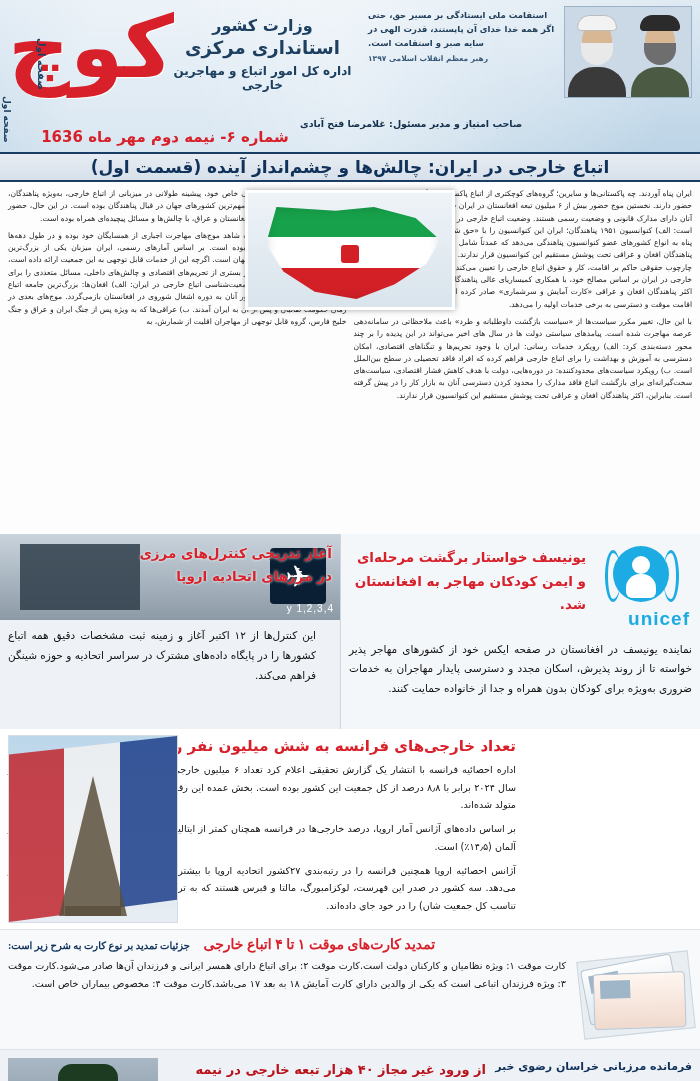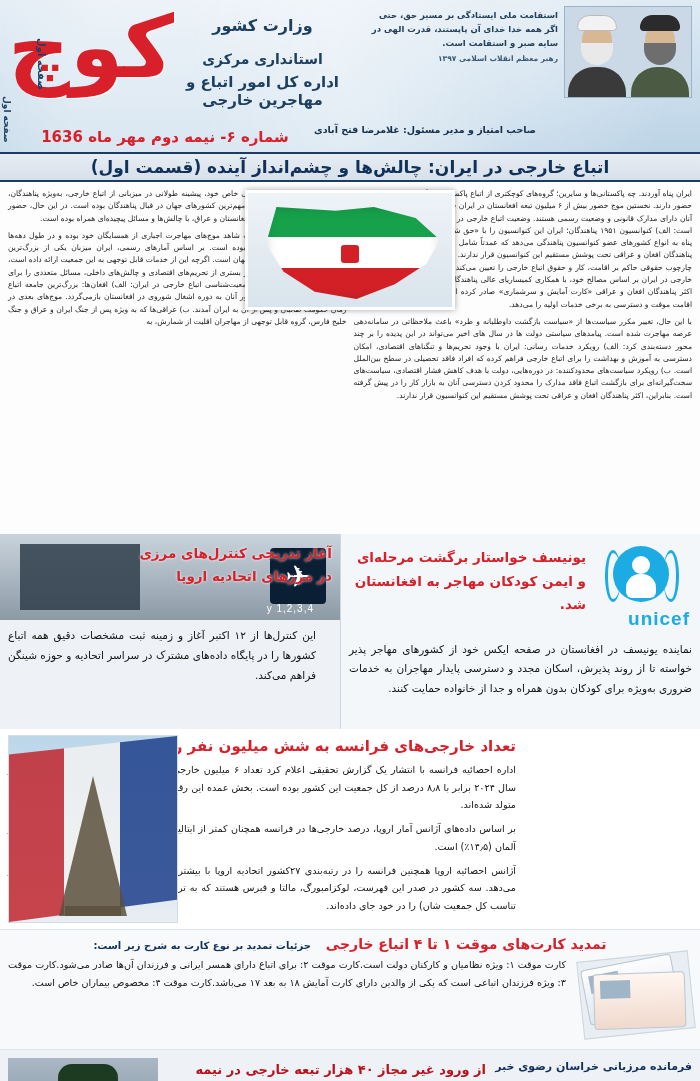--- a/index.html
+++ b/index.html
@@ -49,50 +49,50 @@
   .leader.one .beard { background:#6e6e6e; }
   .leader .body {
     position:absolute; left:50%; bottom:0; transform:translateX(-50%);
     width:58px; height:30px; border-radius:26px 26px 0 0;
   }
   .leader.one .body { background:#4a5a43; }
   .leader.two .body { background:#3a3a3a; }
 
   .quote-block {
     position:absolute; top:8px; right:142px; width:190px;
-    font-size:8.5px; line-height:1.65; color:#23405c; text-align:right;
+    font-size:8.5px; line-height:1.65; color:#23405c; text-align:left;
     font-weight:bold;
   }
   .quote-sign { margin-top:3px; font-size:7.5px; color:#395a78; }
 
   .ministry {
     position:absolute; top:16px; right:345px; width:185px;
     text-align:center; color:#1d3f60;
   }
   .ministry div { font-weight:bold; }
   .m1 { font-size:16px; letter-spacing:1px; }
-  .m2 { font-size:14px; margin-top:16px; letter-spacing:1px; }
-  .m3 { font-size:15px; margin-top:6px; }
+  .m2 { font-size:18px; margin-top:2px; letter-spacing:1px; }
+  .m3 { font-size:12px; margin-top:6px; }
 
   .logo-wrap {
     position:absolute; top:4px; left:34px; width:140px; height:120px;
   }
   .logo-kooch {
     font-size:86px; color:#d8202a; font-weight:bold; line-height:1;
     font-family:"DejaVu Sans", sans-serif;
     text-shadow:1px 1px 0 #fff;
   }
   .logo-sub {
     position:absolute; left:2px; top:34px; writing-mode:vertical-rl;
     font-size:10px; color:#1d3f60; font-weight:bold; letter-spacing:1px;
   }
 
   .credits {
-    position:absolute; bottom:14px; right:150px; width:250px;
-    text-align:center; font-size:9.5px; color:#14304d; line-height:1.7; font-weight:bold;
+    position:absolute; bottom:20px; right:150px; width:250px;
+    text-align:left; font-size:9.5px; color:#14304d; line-height:1.7; font-weight:bold;
   }
   .issue {
     position:absolute; bottom:6px; left:40px; width:250px;
     text-align:center; font-size:15px; color:#d8202a; font-weight:bold;
   }
 
   
   .title-bar {
     height:30px; background:linear-gradient(180deg,#e8edf3,#d7e0ea);
     border-top:2px solid #1b3d63; border-bottom:2px solid #1b3d63;
@@ -185,21 +185,21 @@
   .border-photo .gate {
     position:absolute; left:20px; top:10px; width:120px; height:66px;
     background:#2f3d4a; opacity:.85;
   }
   .border-photo .plane-sign {
     position:absolute; right:14px; top:14px; width:56px; height:56px;
     background:#0a1f33; border-radius:4px; color:#fff;
     display:flex; align-items:center; justify-content:center; font-size:30px;
   }
   .border-photo .signtext {
-    position:absolute; right:26px; bottom:6px; color:#fff; font-size:10px;
+    position:absolute; right:6px; bottom:6px; color:#fff; font-size:10px;
     font-family:"Liberation Sans", sans-serif; letter-spacing:1px;
   }
   .border-head {
     position:absolute; top:8px; right:8px; width:200px;
     color:#d8202a; font-size:13.5px; font-weight:bold; line-height:1.7;
     text-align:right; text-shadow:0 0 3px #fff;
   }
   .border-body {
     position:absolute; top:92px; right:24px; left:8px;
     font-size:10.5px; line-height:1.9; text-align:justify; color:#111;
@@ -237,21 +237,21 @@
     margin-right:176px; font-size:9.6px; line-height:1.85; text-align:justify;
   }
   .france-body p { margin:0 0 6px 0; }
 
   
   .cards {
     position:relative; height:120px; background:#f7f9fb; padding:6px 8px;
     border-top:1px solid #dde5ec;
   }
   .cards-head {
-    color:#d8202a; font-size:14px; font-weight:bold; text-align:center; margin-bottom:4px;
+    color:#d8202a; font-size:14px; font-weight:bold; text-align:left; margin-bottom:4px;font-family:Liberation Serif, serif;
   }
   .cards-photo {
     position:absolute; right:8px; top:26px; width:112px; height:78px;
     background:#e9eef3; border:1px solid #ccd6de; transform:rotate(-6deg);
     overflow:hidden;
   }
   .cards-photo .c1, .cards-photo .c2 {
     position:absolute; width:92px; height:56px; border-radius:4px;
     border:1px solid #b9c6d2; background:linear-gradient(180deg,#fdfdfd,#dde7ef);
   }

